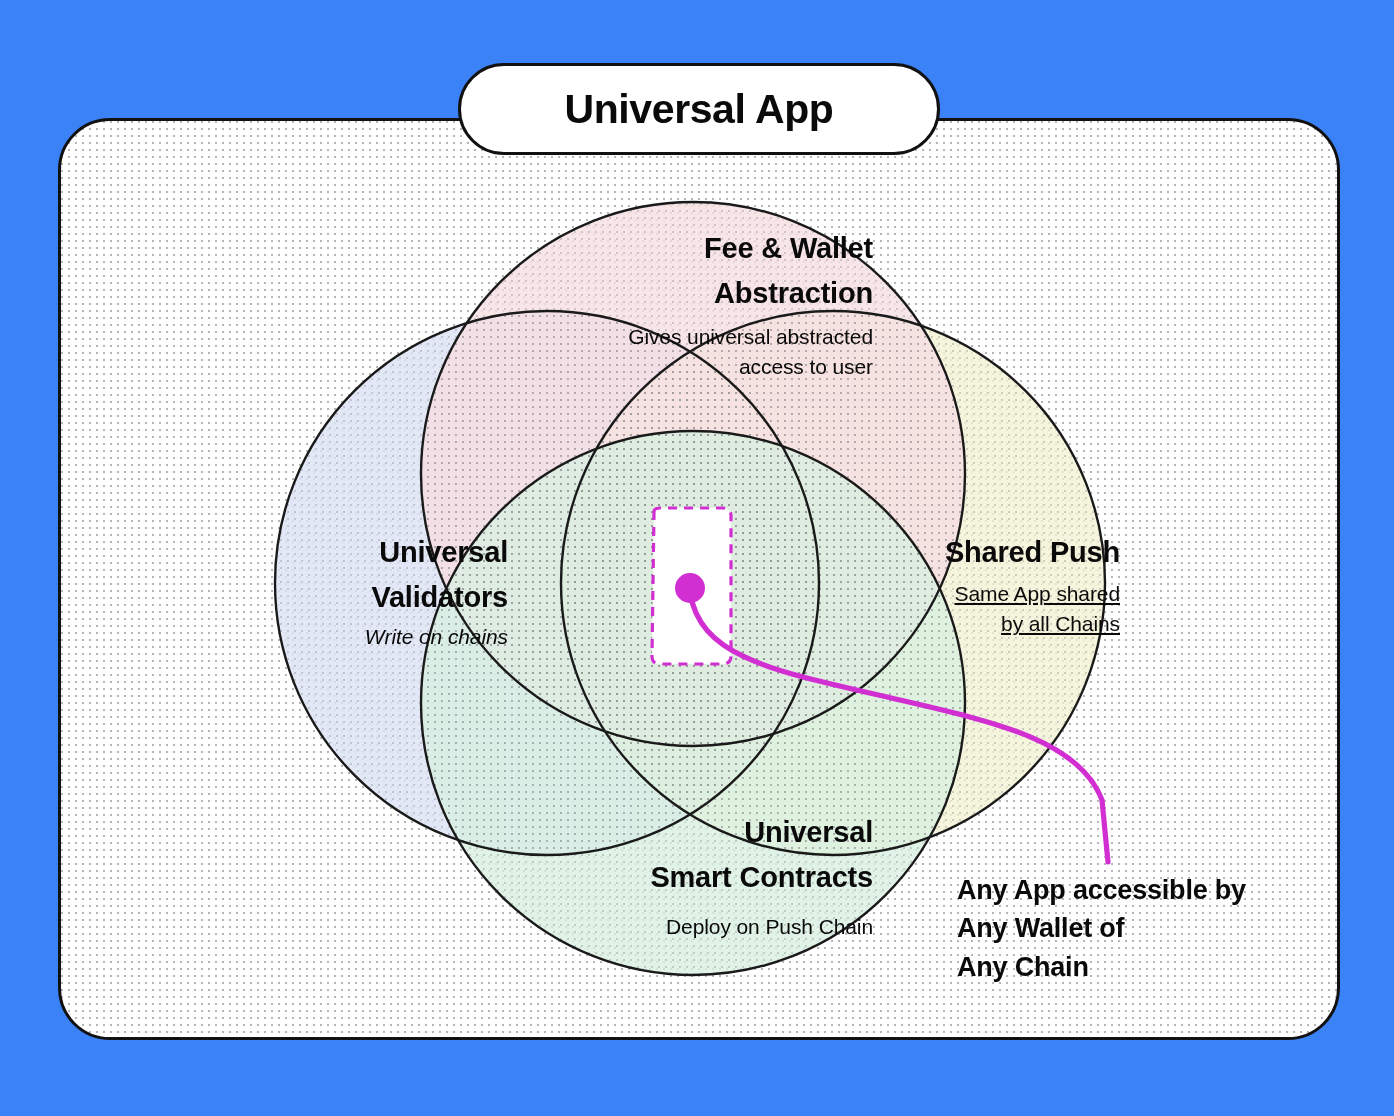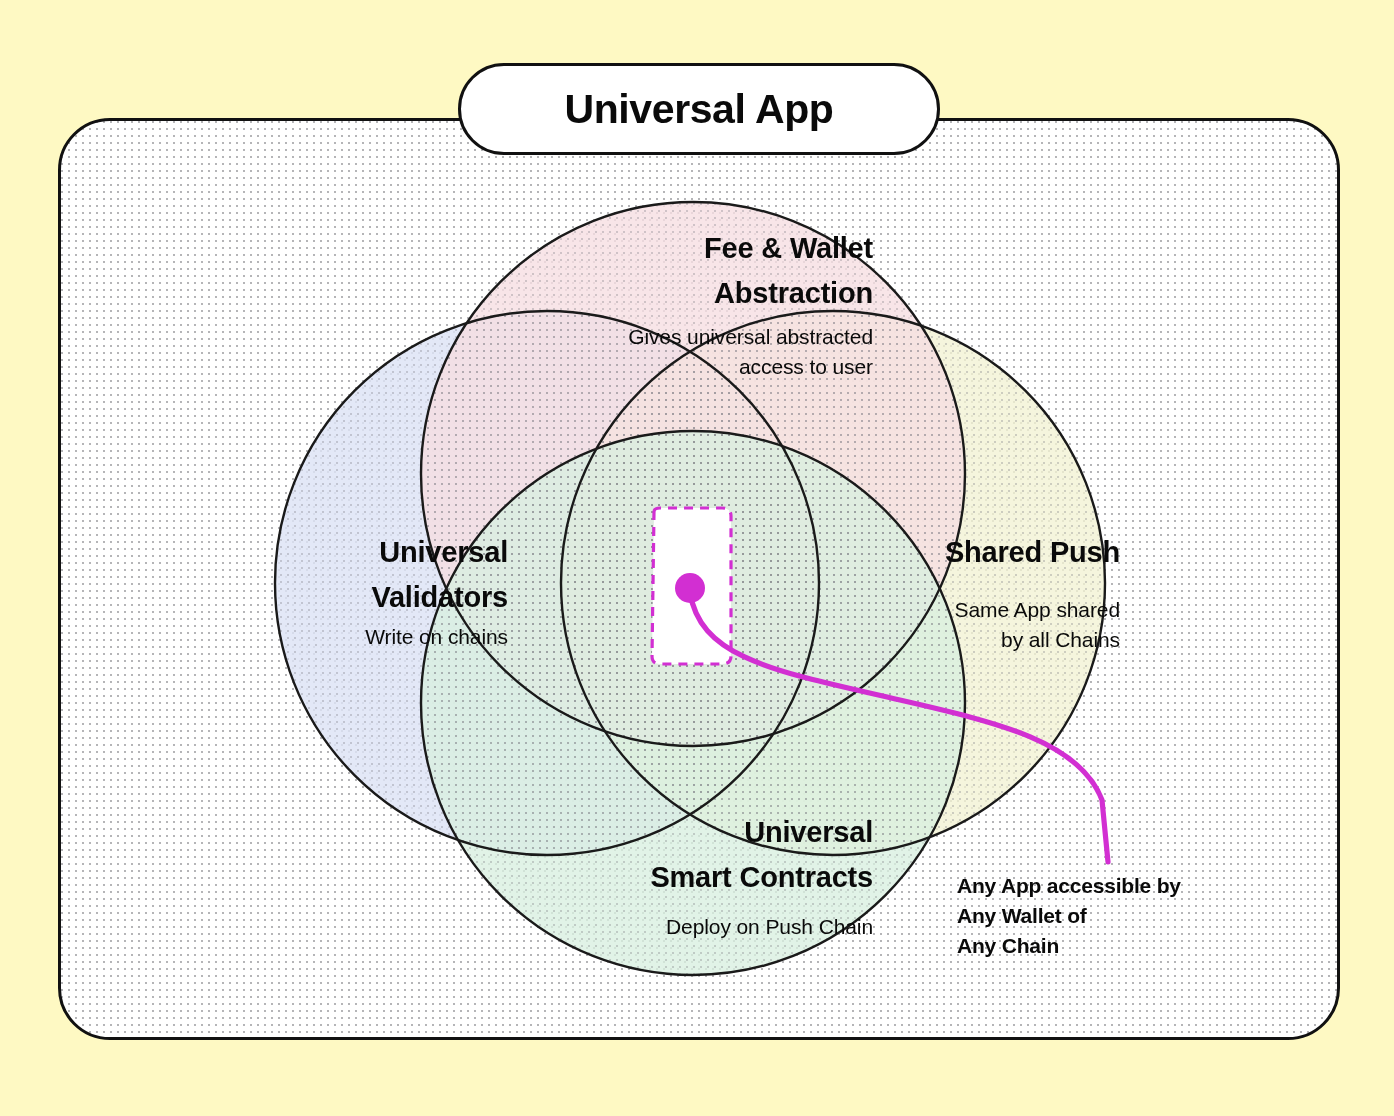--- a/index.html
+++ b/index.html
@@ -8,21 +8,21 @@
     background: #ffffff;
   }
   body {
     font-family: "Liberation Sans", sans-serif;
     -webkit-font-smoothing: antialiased;
   }
   #stage {
     position: relative;
     width: 1394px;
     height: 1116px;
-    background: #fef9c3;
+    background: #3b82f6;
     overflow: hidden;
   }
 
   
   #frame {
     position: absolute;
     left: 58px;
     top: 118px;
     width: 1282px;
     height: 922px;
@@ -93,32 +93,32 @@
     letter-spacing: -0.1px;
     white-space: pre-line;
   }
 
   #lbl-top   { left: 513px; top: 226px; width: 360px; }
   #lbl-left  { left: 262px; top: 530px; width: 246px; }
   #lbl-right { left: 884px; top: 530px; width: 236px; }
   #lbl-bottom{ left: 513px; top: 810px; width: 360px; }
 
   #lbl-top .sb    { margin-top: 6px; }
-  #lbl-left .sb   { margin-top: 2px; }
-  #lbl-right .sb  { margin-top: 20px; }
+  #lbl-left .sb   { margin-top: 2px; font-style: italic; }
+  #lbl-right .sb  { margin-top: 4px; text-decoration: underline; }
   #lbl-bottom .sb { margin-top: 12px; }
 
   
   #callout {
     position: absolute;
     left: 957px;
     top: 871px;
     width: 400px;
     z-index: 5;
-    font-size: 21px;
+    font-size: 27px;
     font-weight: 700;
     line-height: 1.42;
     letter-spacing: -0.2px;
     color: #0a0a0a;
     white-space: pre-line;
   }
 </style>
 </head>
 <body>
 

